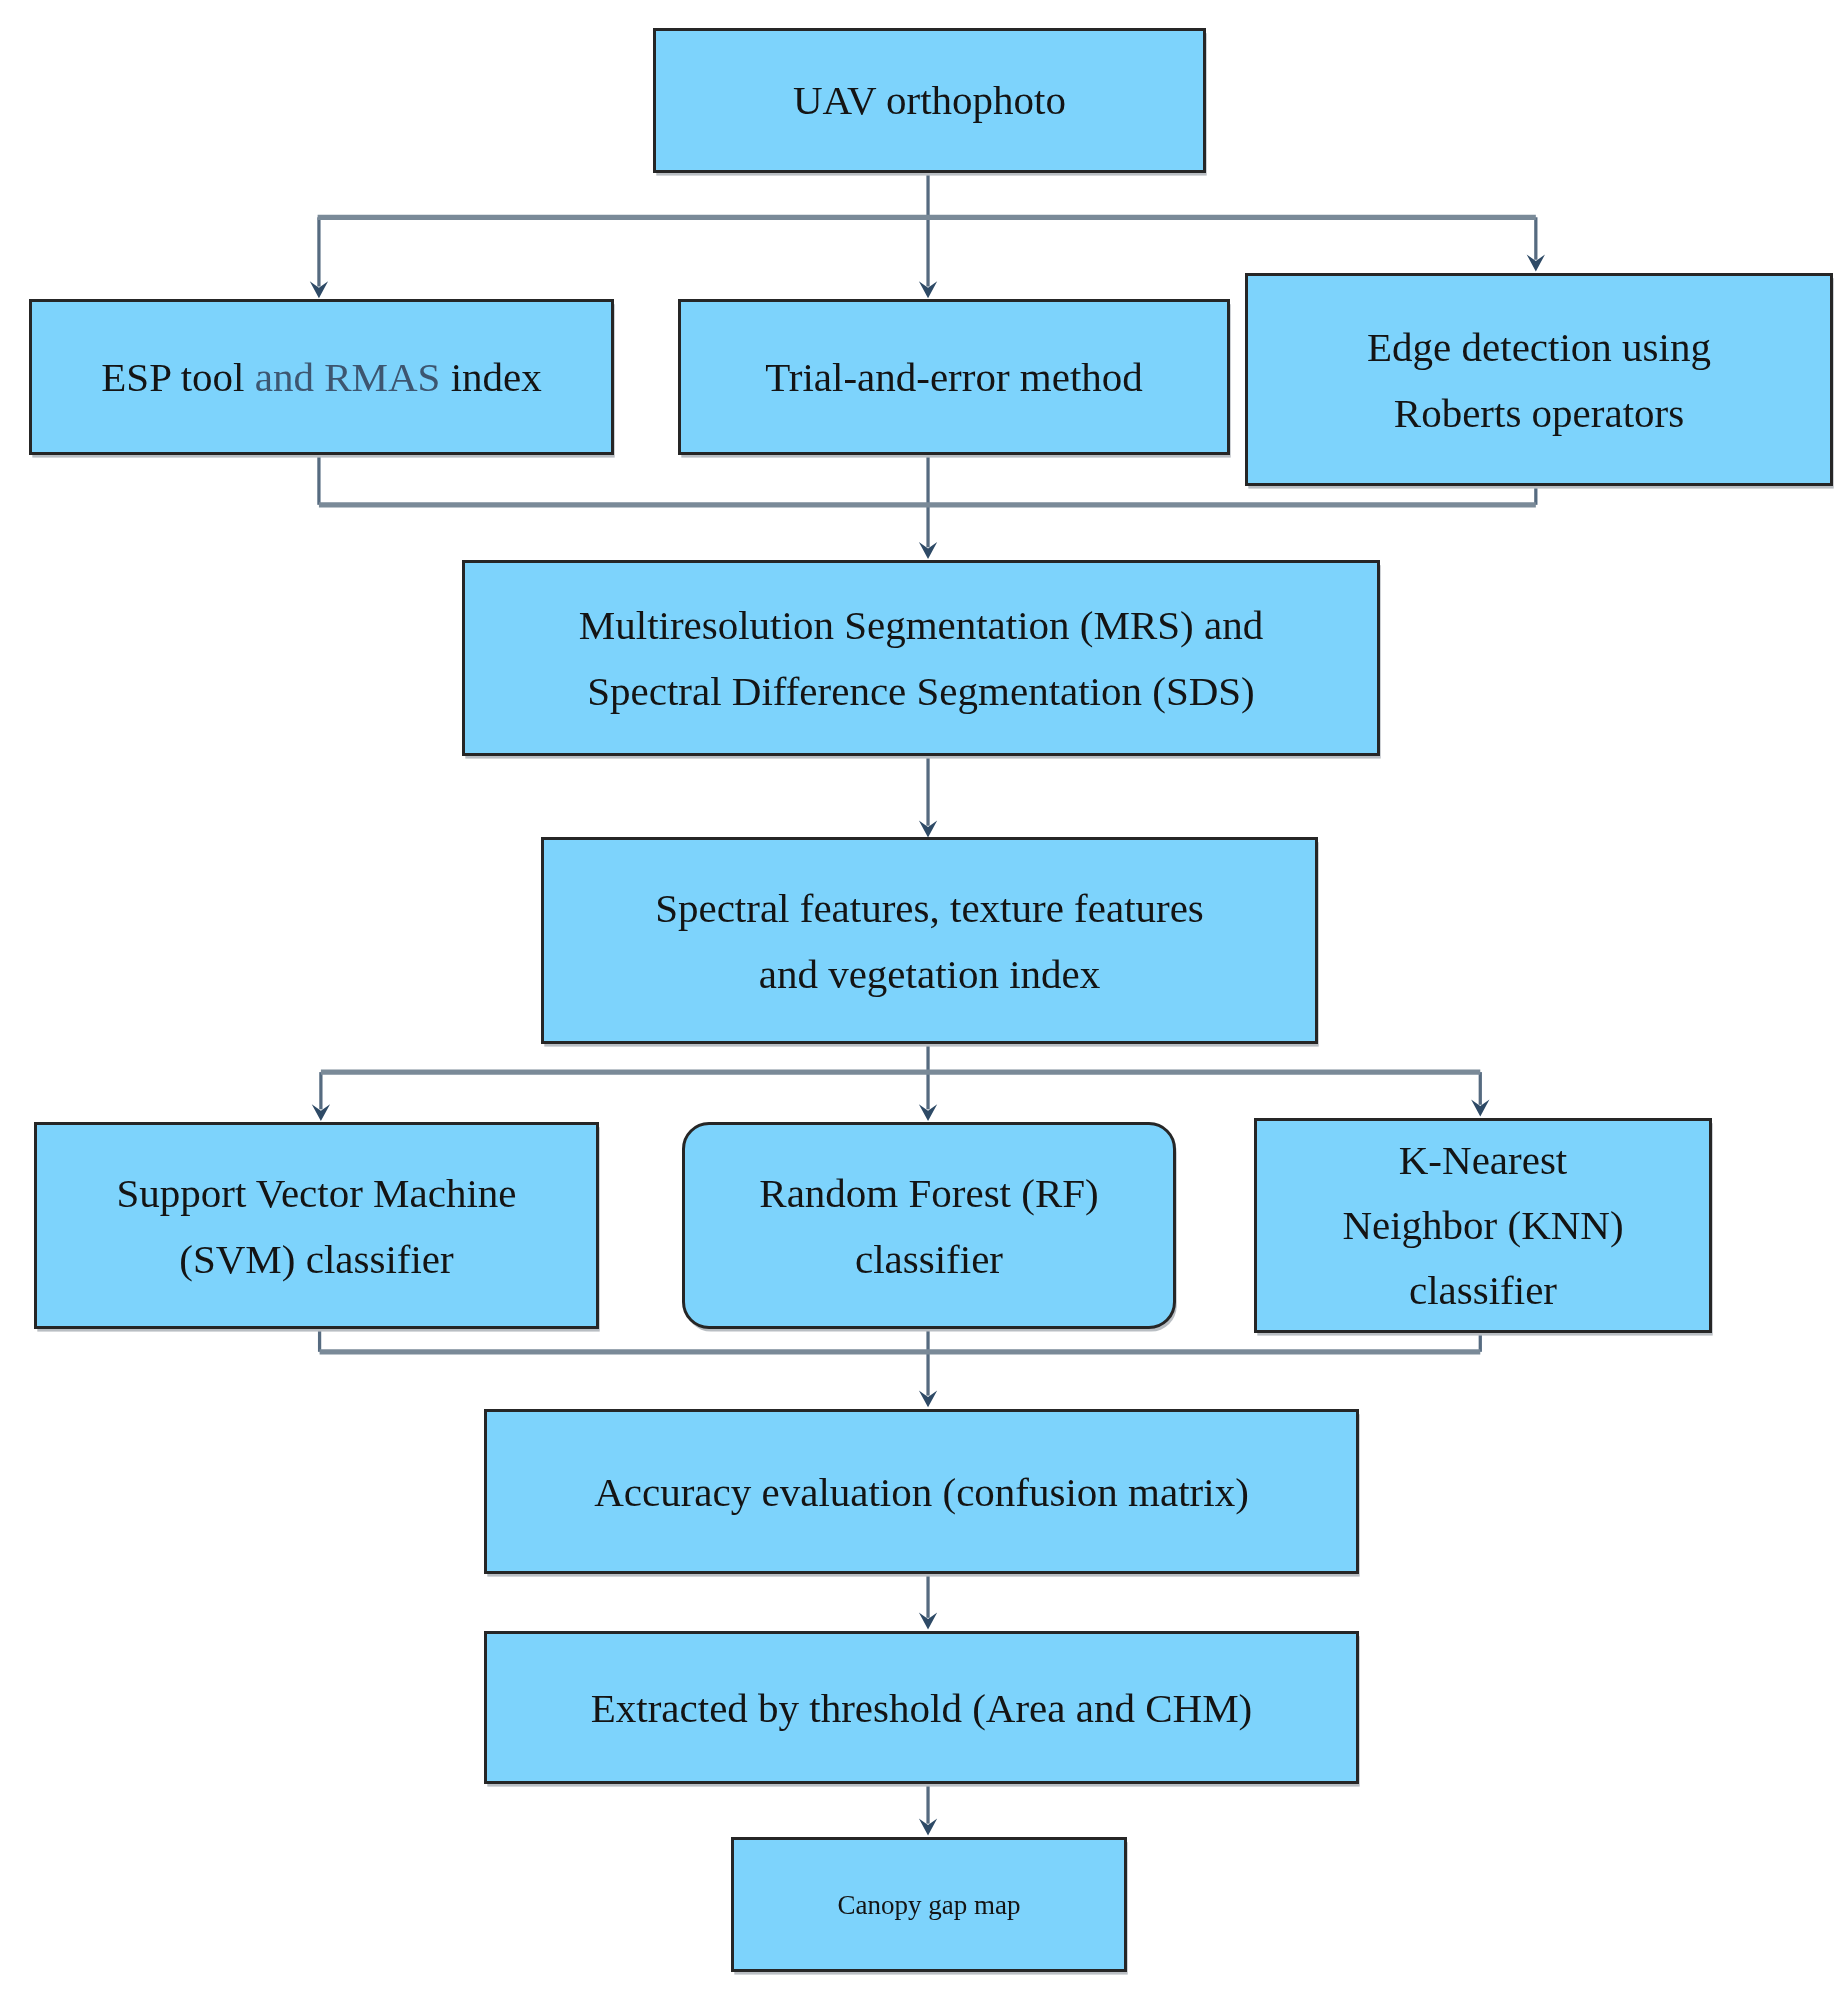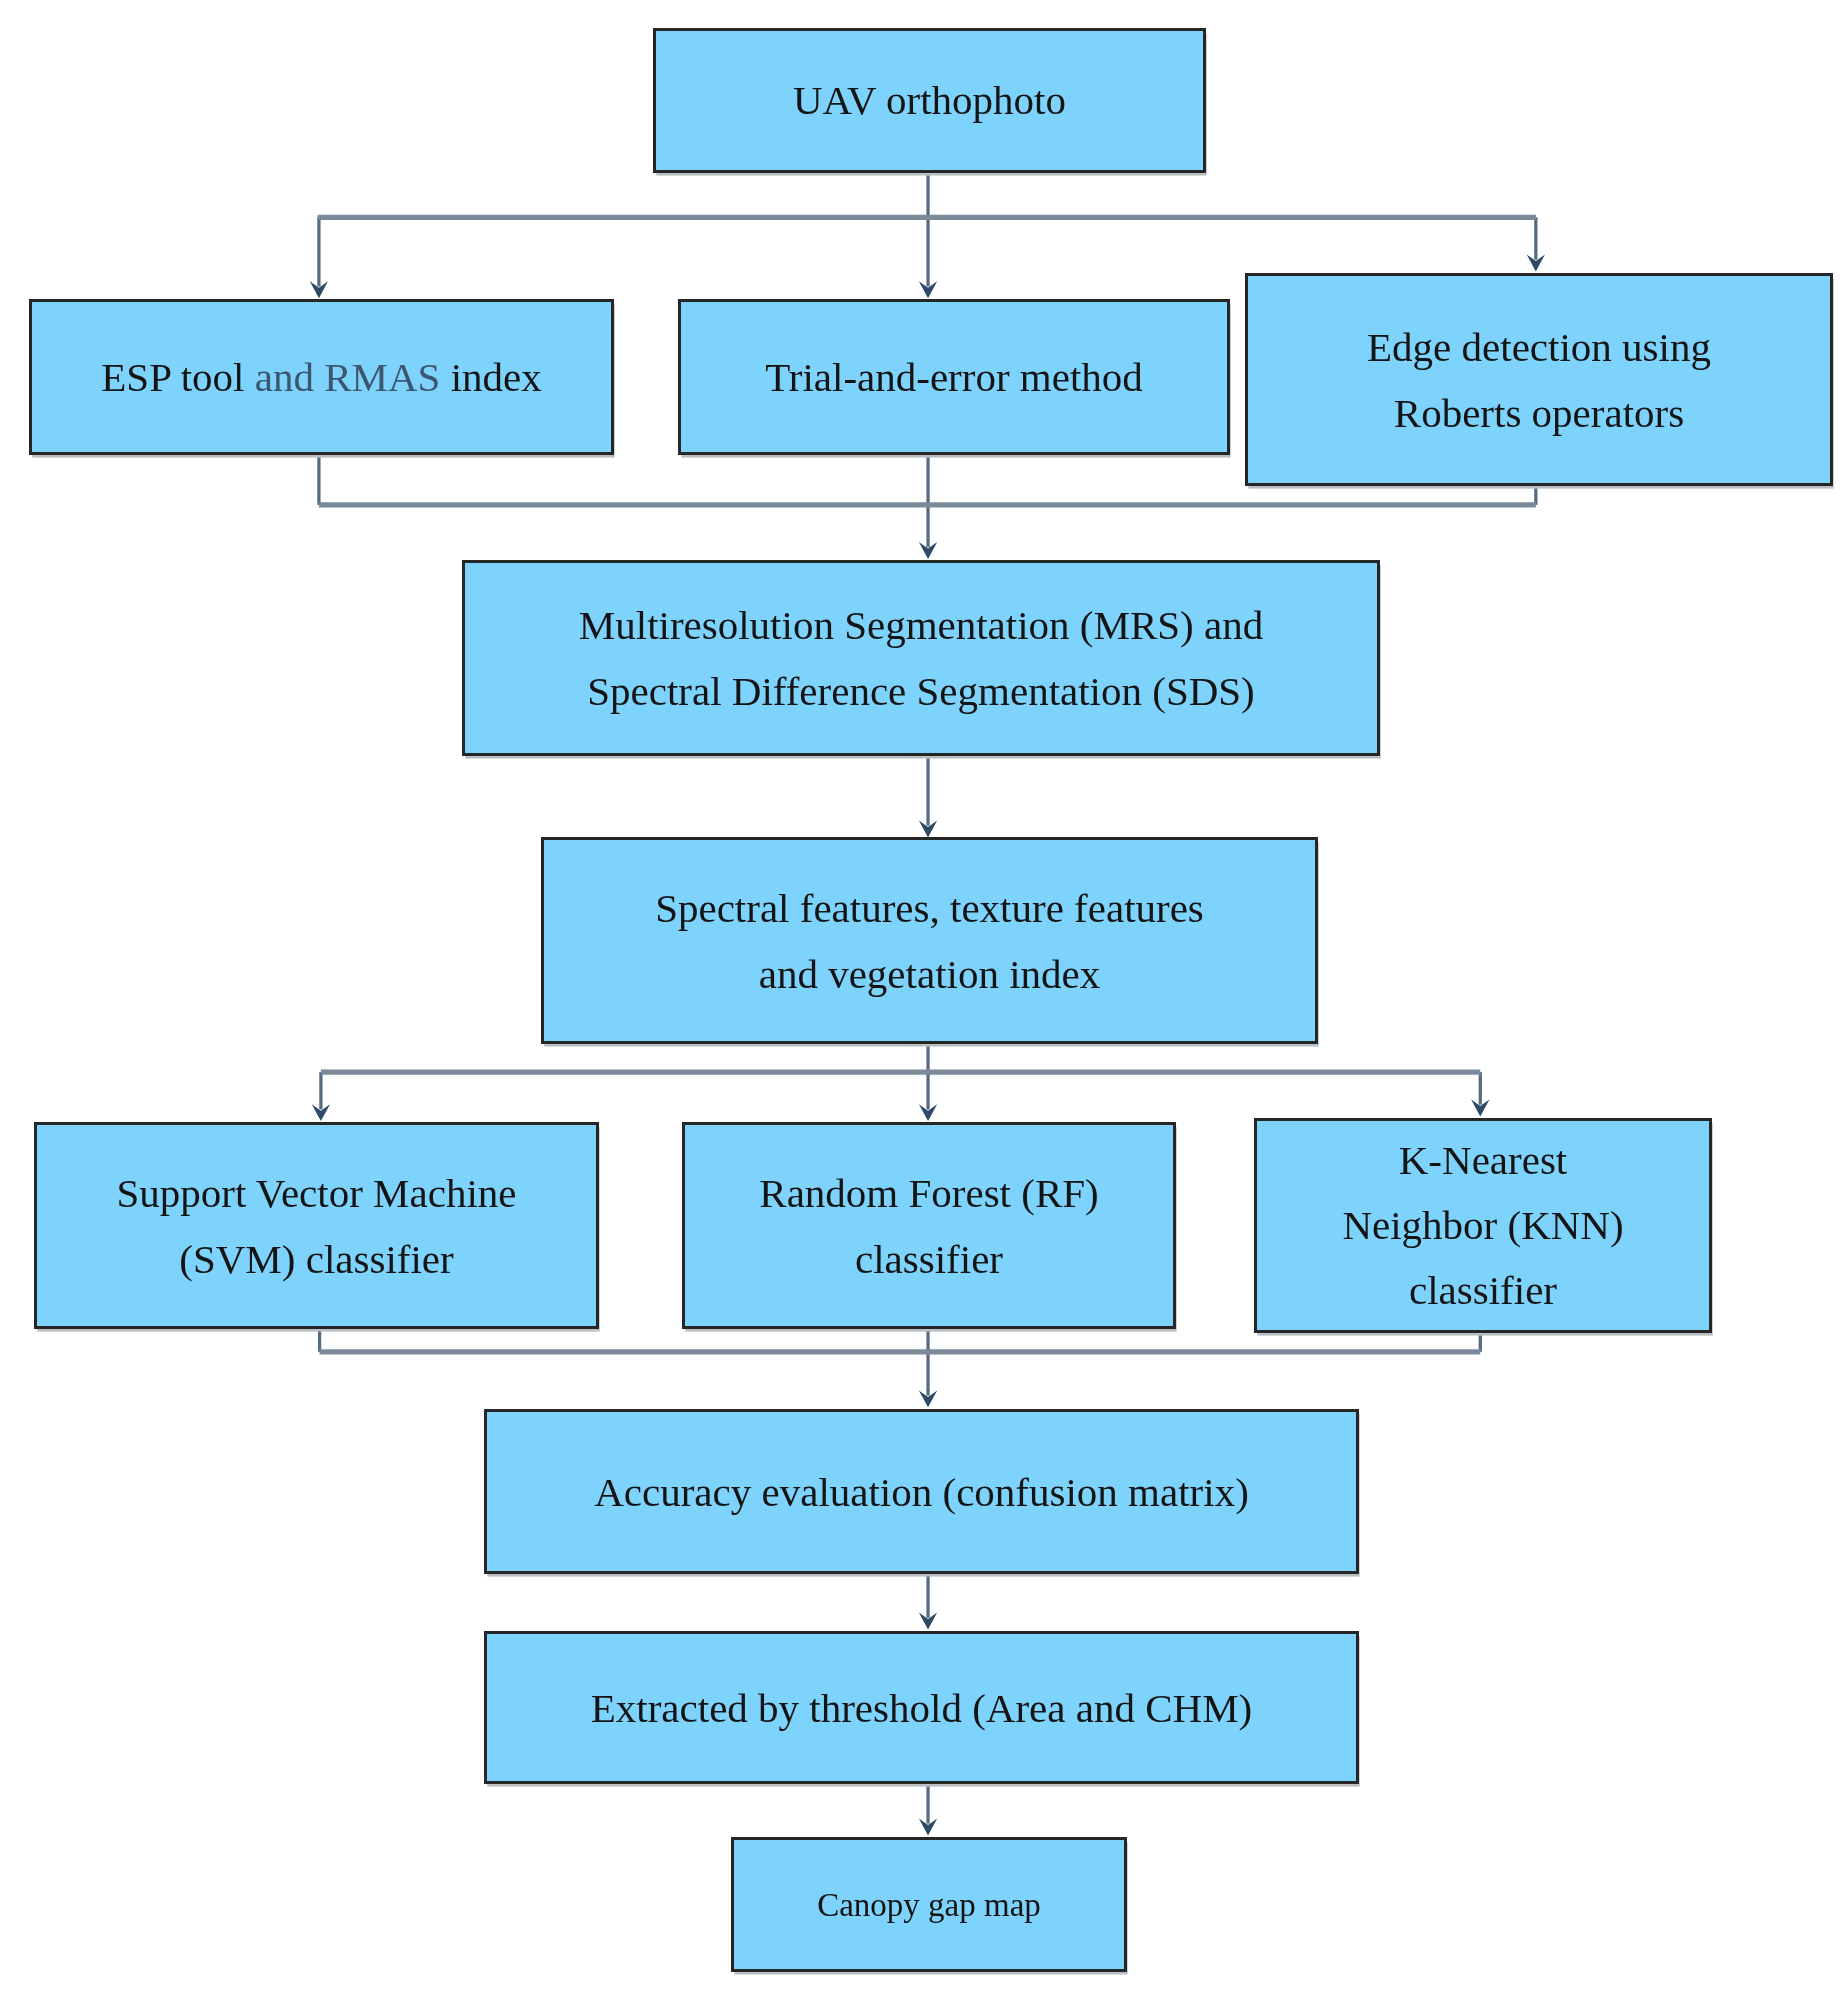--- a/index.html
+++ b/index.html
@@ -85,35 +85,35 @@
 <div class="node" style="left:541px;top:837px;width:771px;height:201px;">
   <span class="ln">Spectral features, texture features</span>
   <span class="ln">and vegetation index</span>
 </div>
 
 <div class="node" style="left:34px;top:1122px;width:559px;height:201px;">
   <span class="ln">Support Vector Machine</span>
   <span class="ln">(SVM) classifier</span>
 </div>
 
-<div class="node" style="left:682px;top:1122px;width:488px;height:201px;">
+<div class="node" style="left:682px;top:1122px;width:488px;height:201px;border-radius:27px;">
   <span class="ln">Random Forest (RF)</span>
   <span class="ln">classifier</span>
 </div>
 
 <div class="node" style="left:1254px;top:1118px;width:452px;height:209px;line-height:65px;">
   <span class="ln">K-Nearest</span>
   <span class="ln">Neighbor (KNN)</span>
   <span class="ln">classifier</span>
 </div>
 
 <div class="node" style="left:484px;top:1409px;width:869px;height:159px;">
   <span class="ln">Accuracy evaluation (confusion matrix)</span>
 </div>
 
 <div class="node" style="left:484px;top:1631px;width:869px;height:147px;align-items:center;">
   <span class="ln">Extracted by threshold (Area and CHM)</span>
 </div>
 
-<div class="node" style="left:731px;top:1837px;width:390px;height:129px;font-size:33px;text-align:right;">
+<div class="node" style="left:731px;top:1837px;width:390px;height:129px;font-size:27px;text-align:right;">
   <span class="ln">Canopy gap map</span>
 </div>
 
 
 </body></html>

